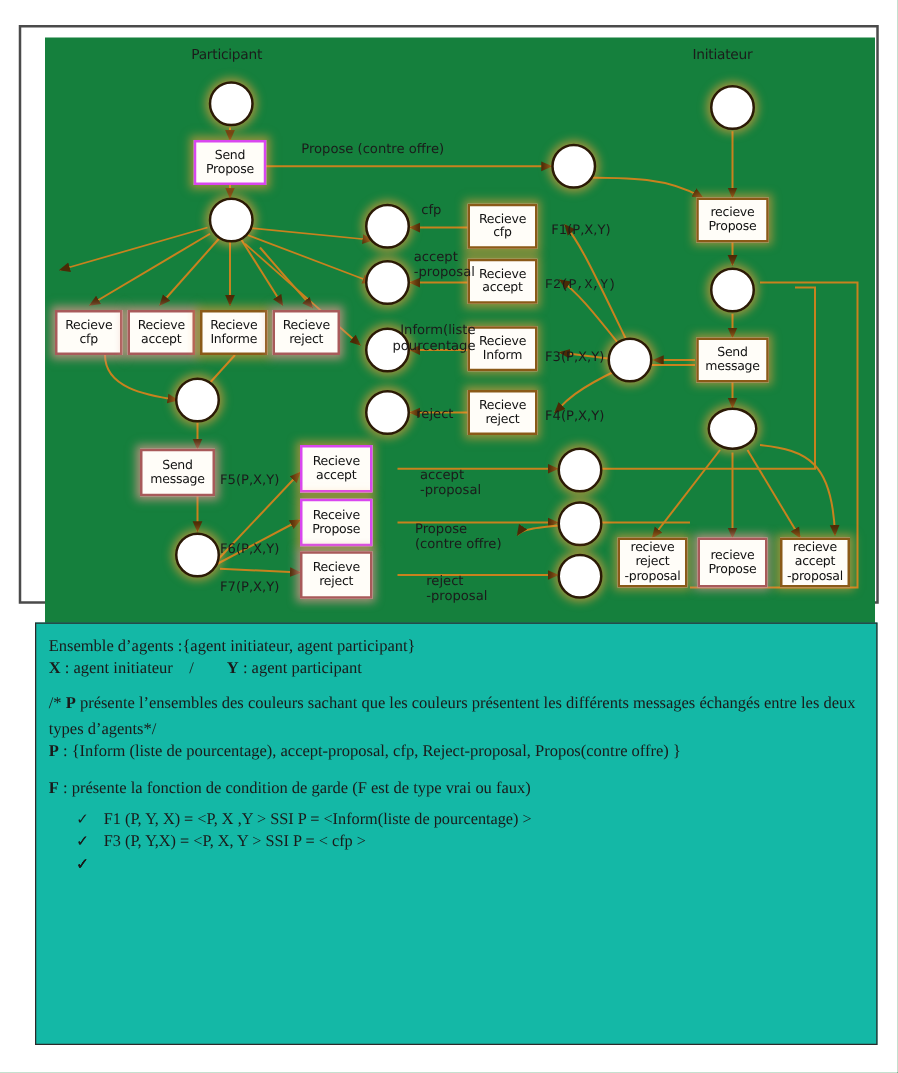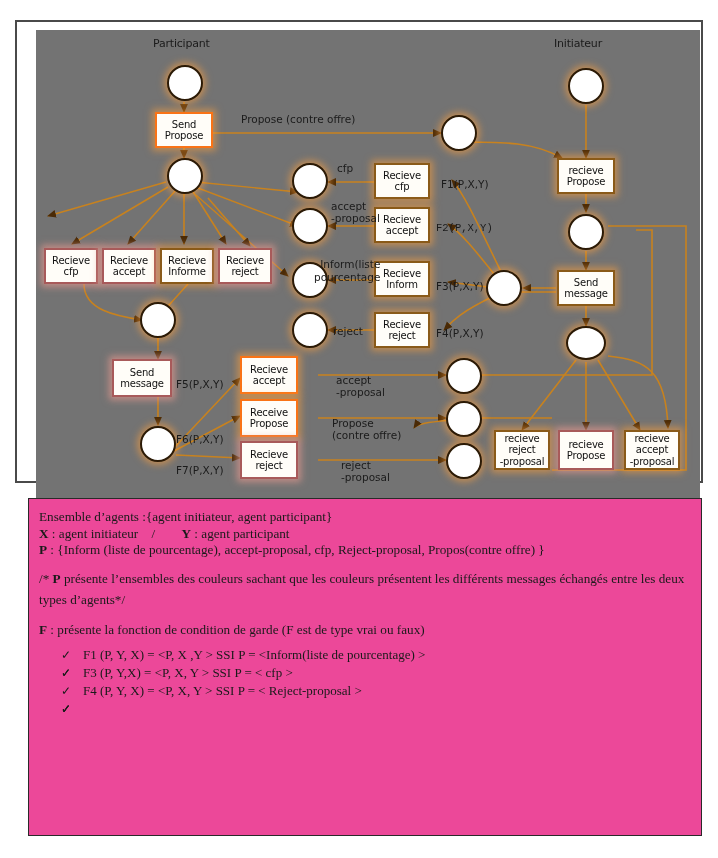--- a/index.html
+++ b/index.html
@@ -25,42 +25,42 @@
     border: 2px solid #4a4a4a;
     background: #ffffff;
     box-sizing: border-box;
   }
   #diagram-canvas {
     position: absolute;
     left: 19px;
     top: 8px;
     width: 664px;
     height: 548px;
-    background: #737373;
+    background: #15803d;
     overflow: hidden;
   }
   #svg-layer {
     position: absolute;
     left: 0; top: 0;
     width: 664px;
     height: 447px;
   }
 
   
   .place {
     position: absolute;
     border: 2.5px solid #2b1a06;
     background: #ffffff;
     border-radius: 50%;
     box-shadow: 0 0 7px 3px rgba(255,160,60,0.55);
     box-sizing: border-box;
   }
   .trans {
     position: absolute;
-    border: 2px solid #f97316;
+    border: 2px solid #d946ef;
     background: #fffdf8;
     box-shadow: 0 0 7px 3px rgba(255,160,60,0.55);
     box-sizing: border-box;
     display: flex;
     align-items: center;
     justify-content: center;
     text-align: center;
     font-family: "DejaVu Sans", sans-serif;
     font-size: 10px;
     line-height: 11.5px;
@@ -89,21 +89,21 @@
   }
 
   
   #textbox {
     position: absolute;
     left: 28px;
     top: 498px;
     width: 674px;
     height: 338px;
     border: 1.5px solid #2a2a2a;
-    background: #ec4899;
+    background: #14b8a6;
     box-sizing: border-box;
     padding: 10px 12px 0 10px;
   }
   .tline {
     font-family: "Liberation Serif", serif;
     font-size: 13.2px;
     line-height: 16.5px;
     color: #1a1a1a;
     margin: 0 0 0 0;
   }
@@ -291,26 +291,26 @@
 (contre offre)</div>
     <div class="alabel" style="left:305px; top:429px; white-space:pre-line; line-height:12px;">reject
 -proposal</div>
 
   </div>
 </div>
 
 <div id="textbox">
   <p class="tline">Ensemble d’agents :{agent initiateur, agent participant}</p>
   <p class="tline"><b>X</b><span> : agent initiateur&nbsp;&nbsp;&nbsp;&nbsp;/&nbsp;&nbsp;&nbsp;&nbsp;&nbsp;&nbsp;&nbsp;&nbsp;</span><b>Y</b><span> : agent participant</span></p>
+  <p class="tline sp"><span>/* </span><b>P</b><span> présente l’ensembles des couleurs sachant que les couleurs  présentent les différents messages échangés entre les deux types d’agents*/</span></p>
   <p class="tline"><b>P</b><span> : {Inform (liste de pourcentage), accept-proposal, cfp, Reject-proposal, Propos(contre offre) }</span></p>
-  <p class="tline sp"><span>/* </span><b>P</b><span> présente l’ensembles des couleurs sachant que les couleurs  présentent les différents messages échangés entre les deux types d’agents*/</span></p>
   <p class="tline sp"><b>F</b><span> : présente la fonction de condition de garde (F est de type vrai ou faux)</span></p>
 
   <ul class="flist">
     <li><span class="tick">✓</span><span>F1 (P, Y, X) = &lt;P, X ,Y &gt;  SSI  P = &lt;Inform(liste de pourcentage) &gt;</span></li>
     <li><span class="tick">✓</span></li>
     <li><span class="tick">✓</span><span>F3 (P, Y,X) = &lt;P, X, Y &gt;  SSI  P = &lt; cfp &gt;</span></li>
-    <li><span class="tick">✓</span><span>F4 (P, Y, X) = &lt;P, X, Y &gt;  SSI  P = &lt; Reject-proposal &gt;</span></li>
+    <li><span class="tick">✓</span></li>
     <li><span class="tick">✓</span></li>
     <li><span class="tick">✓</span></li>
     <li><span class="tick">✓</span></li>
   </ul>
 </div>
 
 </body></html>

